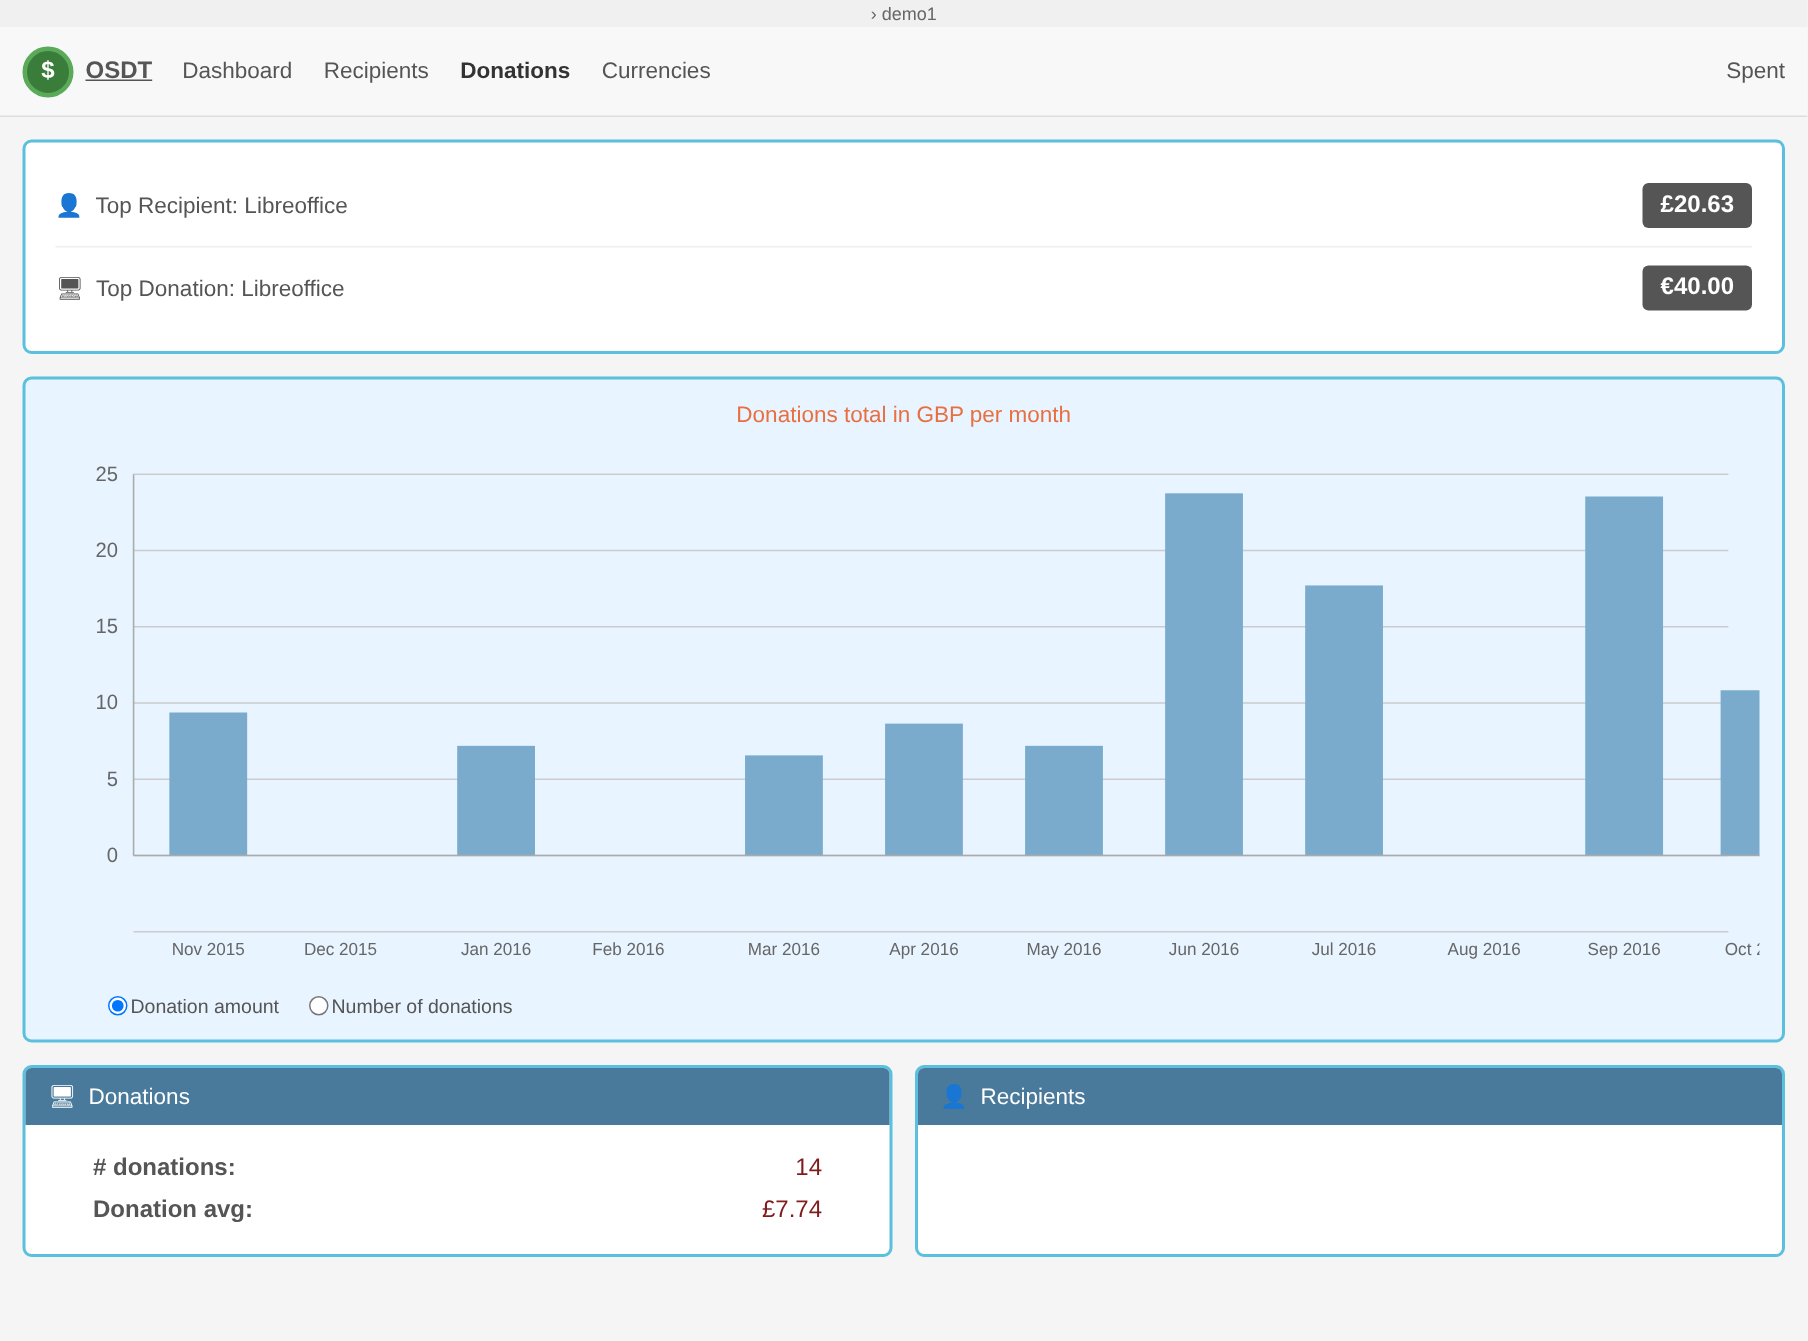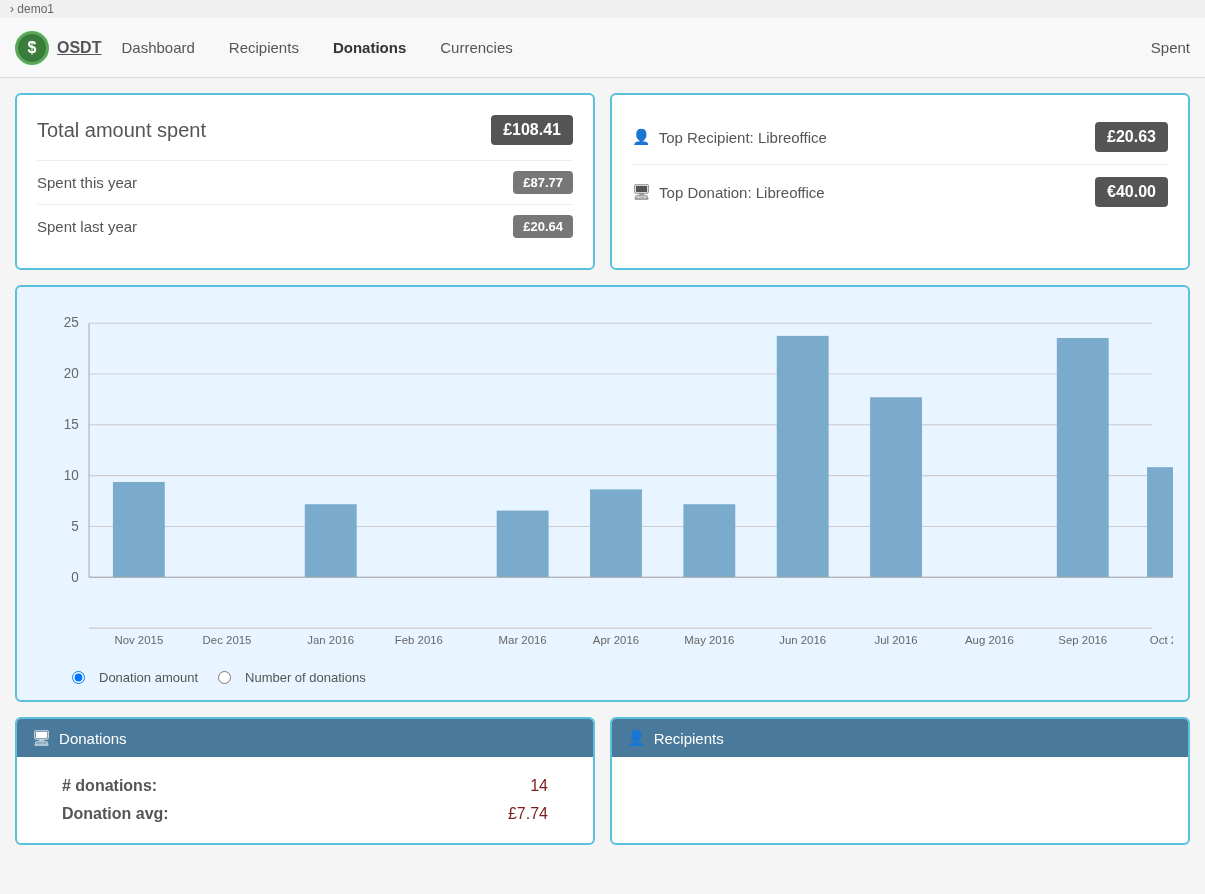--- a/index.html
+++ b/index.html
@@ -1,24 +1,24 @@
 <!DOCTYPE html>
 <html><head>
   <meta charset="utf-8">
   <style>
     * { box-sizing: border-box; margin: 0; padding: 0; }
     body { font-family: Arial, sans-serif; background: #f5f5f5; font-size: 14px; color: #333; }
 
     
-    .topbar-demo { background: #f0f0f0; text-align: left; padding: 2px 10px; font-size: 12px; color: #666; }
+    .topbar-demo { background: #f0f0f0; text-align: center; padding: 2px 10px; font-size: 12px; color: #666; }
     .navbar { background: #f8f8f8; border-bottom: 1px solid #ddd; display: flex; align-items: center; padding: 0 15px; height: 60px; }
     .navbar-brand { display: flex; align-items: center; gap: 8px; margin-right: 20px; }
     .brand-icon { width: 34px; height: 34px; border-radius: 50%; background: #3a7d3a; border: 3px solid #5aaa5a; display: flex; align-items: center; justify-content: center; color: white; font-size: 16px; font-weight: bold; }
     .brand-name { font-size: 16px; font-weight: bold; color: #555; text-decoration: underline; }
-    .nav-links { display: flex; gap: 34px; flex: 1; }
+    .nav-links { display: flex; gap: 21px; flex: 1; }
     .nav-link { color: #555; text-decoration: none; font-size: 15px; cursor: pointer; padding: 5px 0; }
     .nav-link.active { color: #333; font-weight: bold; }
     .logout-btn { color: #555; font-size: 15px; cursor: pointer; }
 
     
     .main { padding: 15px; }
 
     
     .stats-row { display: flex; gap: 15px; margin-bottom: 15px; }
 
@@ -36,21 +36,21 @@
     .top-row { display: flex; justify-content: space-between; align-items: center; padding: 12px 0; border-bottom: 1px solid #eee; }
     .top-row:last-child { border-bottom: none; }
     .top-row-label { display: flex; align-items: center; gap: 8px; color: #555; font-size: 15px; }
 
     
     .card-chart { background: #e8f4ff; border: 2px solid #5bc0de; border-radius: 6px; padding: 15px; margin-bottom: 15px; }
     .chart-title { text-align: center; color: #e87040; font-size: 15px; margin-bottom: 10px; }
     .chart-area { position: relative; height: 360px; }
     .chart-svg { width: 100%; height: 100%; }
     .chart-radios { display: flex; gap: 20px; margin-top: 8px; padding-left: 40px; }
-    .radio-label { display: flex; align-items: center; gap: 14px; font-size: 13px; color: #555; cursor: pointer; }
+    .radio-label { display: flex; align-items: center; gap: 2px; font-size: 13px; color: #555; cursor: pointer; }
 
     
     .bottom-row { display: flex; gap: 15px; }
     .card-bottom { background: white; border: 2px solid #5bc0de; border-radius: 6px; flex: 1; }
     .card-bottom-header { background: #4a7a9b; color: white; padding: 10px 15px; border-radius: 4px 4px 0 0; display: flex; align-items: center; gap: 8px; font-size: 15px; }
     .card-bottom-body { padding: 15px; }
     .stat-row { display: flex; justify-content: space-between; padding: 5px 30px; font-size: 16px; }
     .stat-label { color: #555; font-weight: bold; }
     .stat-value { color: #7f1d1d; }
   </style>
@@ -72,34 +72,20 @@
     <a class="nav-link active">Donations</a>
     <a class="nav-link">Currencies</a>
   </div>
   <span class="logout-btn">Spent</span>
 </nav>
 
 <div class="main">
 
   <div class="stats-row">
 
-    <div class="card-total">
-      <div class="card-total-header">
-        <span class="card-total-title">Total amount spent</span>
-        <span class="badge-dark">£108.41</span>
-      </div>
-      <div class="card-total-row">
-        <span class="card-total-label">Spent this year</span>
-        <span class="badge-muted">£87.77</span>
-      </div>
-      <div class="card-total-row">
-        <span class="card-total-label">Spent last year</span>
-        <span class="badge-muted">£20.64</span>
-      </div>
-    </div>
 
     <div class="card-top">
       <div class="top-row">
         <span class="top-row-label">
           <span>👤</span>
           <span>Top Recipient: Libreoffice</span>
         </span>
         <span class="badge-dark">£20.63</span>
       </div>
       <div class="top-row">
@@ -107,20 +93,21 @@
           <span>🖥</span>
           <span>Top Donation: Libreoffice</span>
         </span>
         <span class="badge-dark">€40.00</span>
       </div>
     </div>
 
   </div>
 
   <div class="card-chart">
+    <div class="chart-title">Donations total in GBP per month</div>
     <div class="chart-area">
       <svg class="chart-svg" viewBox="0 0 1100 340" preserveAspectRatio="none">
 
         <line x1="55" y1="20" x2="1080" y2="20" stroke="#ccc" stroke-width="1"></line>
         <line x1="55" y1="68" x2="1080" y2="68" stroke="#ccc" stroke-width="1"></line>
         <line x1="55" y1="116" x2="1080" y2="116" stroke="#ccc" stroke-width="1"></line>
         <line x1="55" y1="164" x2="1080" y2="164" stroke="#ccc" stroke-width="1"></line>
         <line x1="55" y1="212" x2="1080" y2="212" stroke="#ccc" stroke-width="1"></line>
         <line x1="55" y1="260" x2="1080" y2="260" stroke="#ccc" stroke-width="1"></line>
         <line x1="55" y1="308" x2="1080" y2="308" stroke="#ccc" stroke-width="1"></line>

